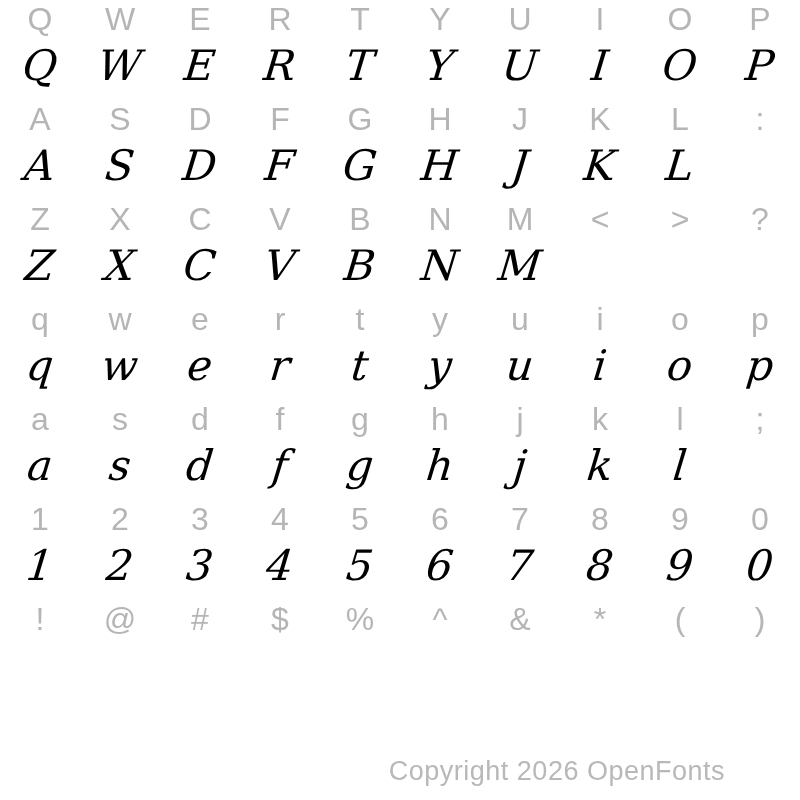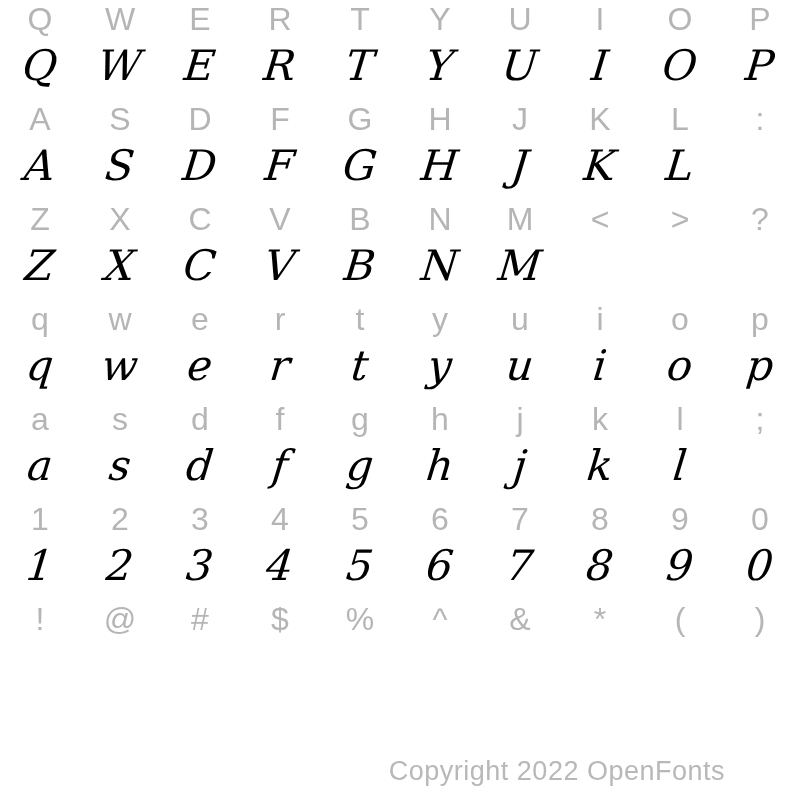--- a/index.html
+++ b/index.html
@@ -239,15 +239,15 @@
         <span class="cell"></span>
         <span class="cell"></span>
         <span class="cell"></span>
         <span class="cell"></span>
         <span class="cell"></span>
         <span class="cell"></span>
         <span class="cell"></span>
       </div>
   </section>
 
-  <div class="copyright">Copyright 2022 OpenFonts</div>
+  <div class="copyright">Copyright 2026 OpenFonts</div>
 
 </main>
 
 </body></html>

